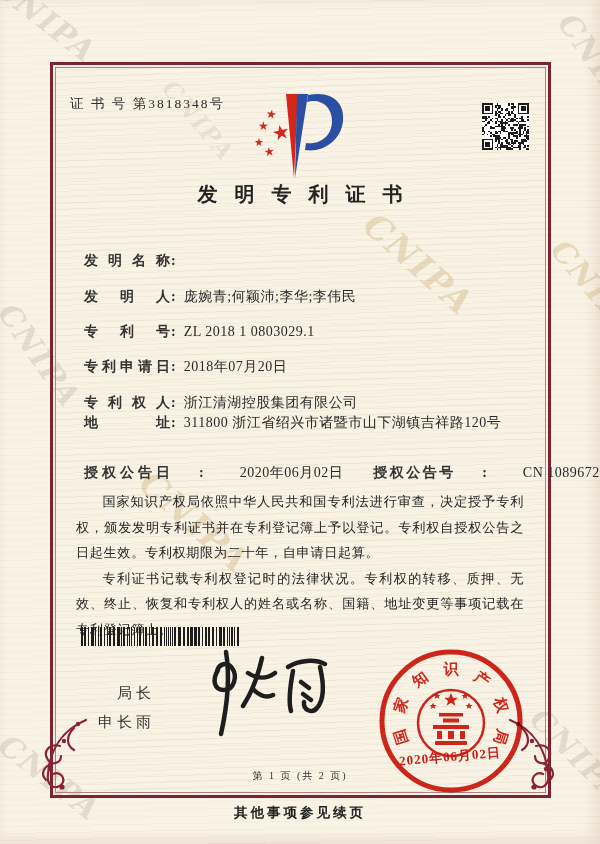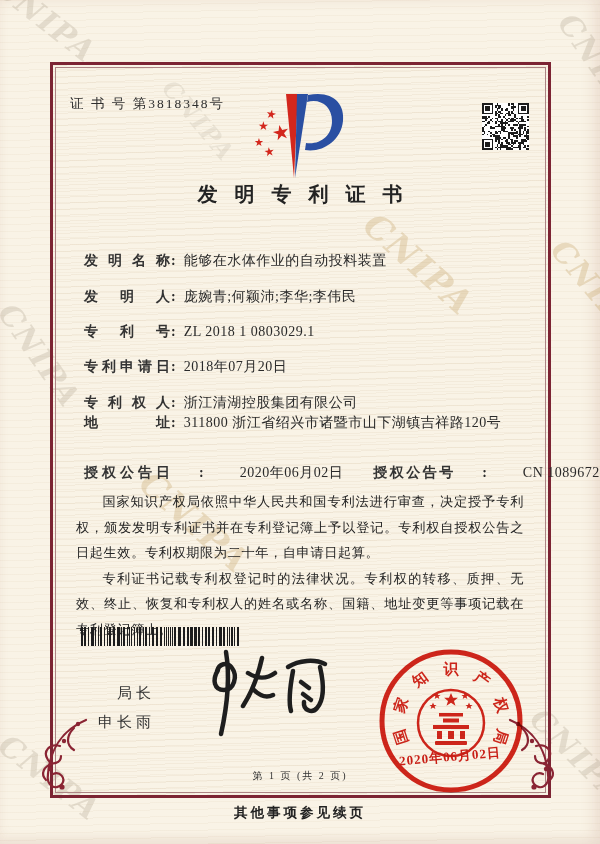--- a/index.html
+++ b/index.html
@@ -458,21 +458,20 @@
         <rect x="27" y="28" width="1" height="1"></rect>
         <rect x="28" y="28" width="1" height="1"></rect>
       </g>
   </svg>
 
   <div class="title">发明专利证书</div>
 
   <div class="frow" style="top:252px;">
     <span class="flabel">发明名称</span>
     <span class="fcolon">:</span>
-    <span class="fvalue">能够在水体作业的自动投料装置</span>
   </div>
   <div class="frow" style="top:288px;">
     <span class="flabel">发明人</span>
     <span class="fcolon">:</span>
     <span class="fvalue">庞婉青;何颖沛;李华;李伟民</span>
   </div>
   <div class="frow" style="top:323px;">
     <span class="flabel">专利号</span>
     <span class="fcolon">:</span>
     <span class="fvalue">ZL 2018 1 0803029.1</span>

